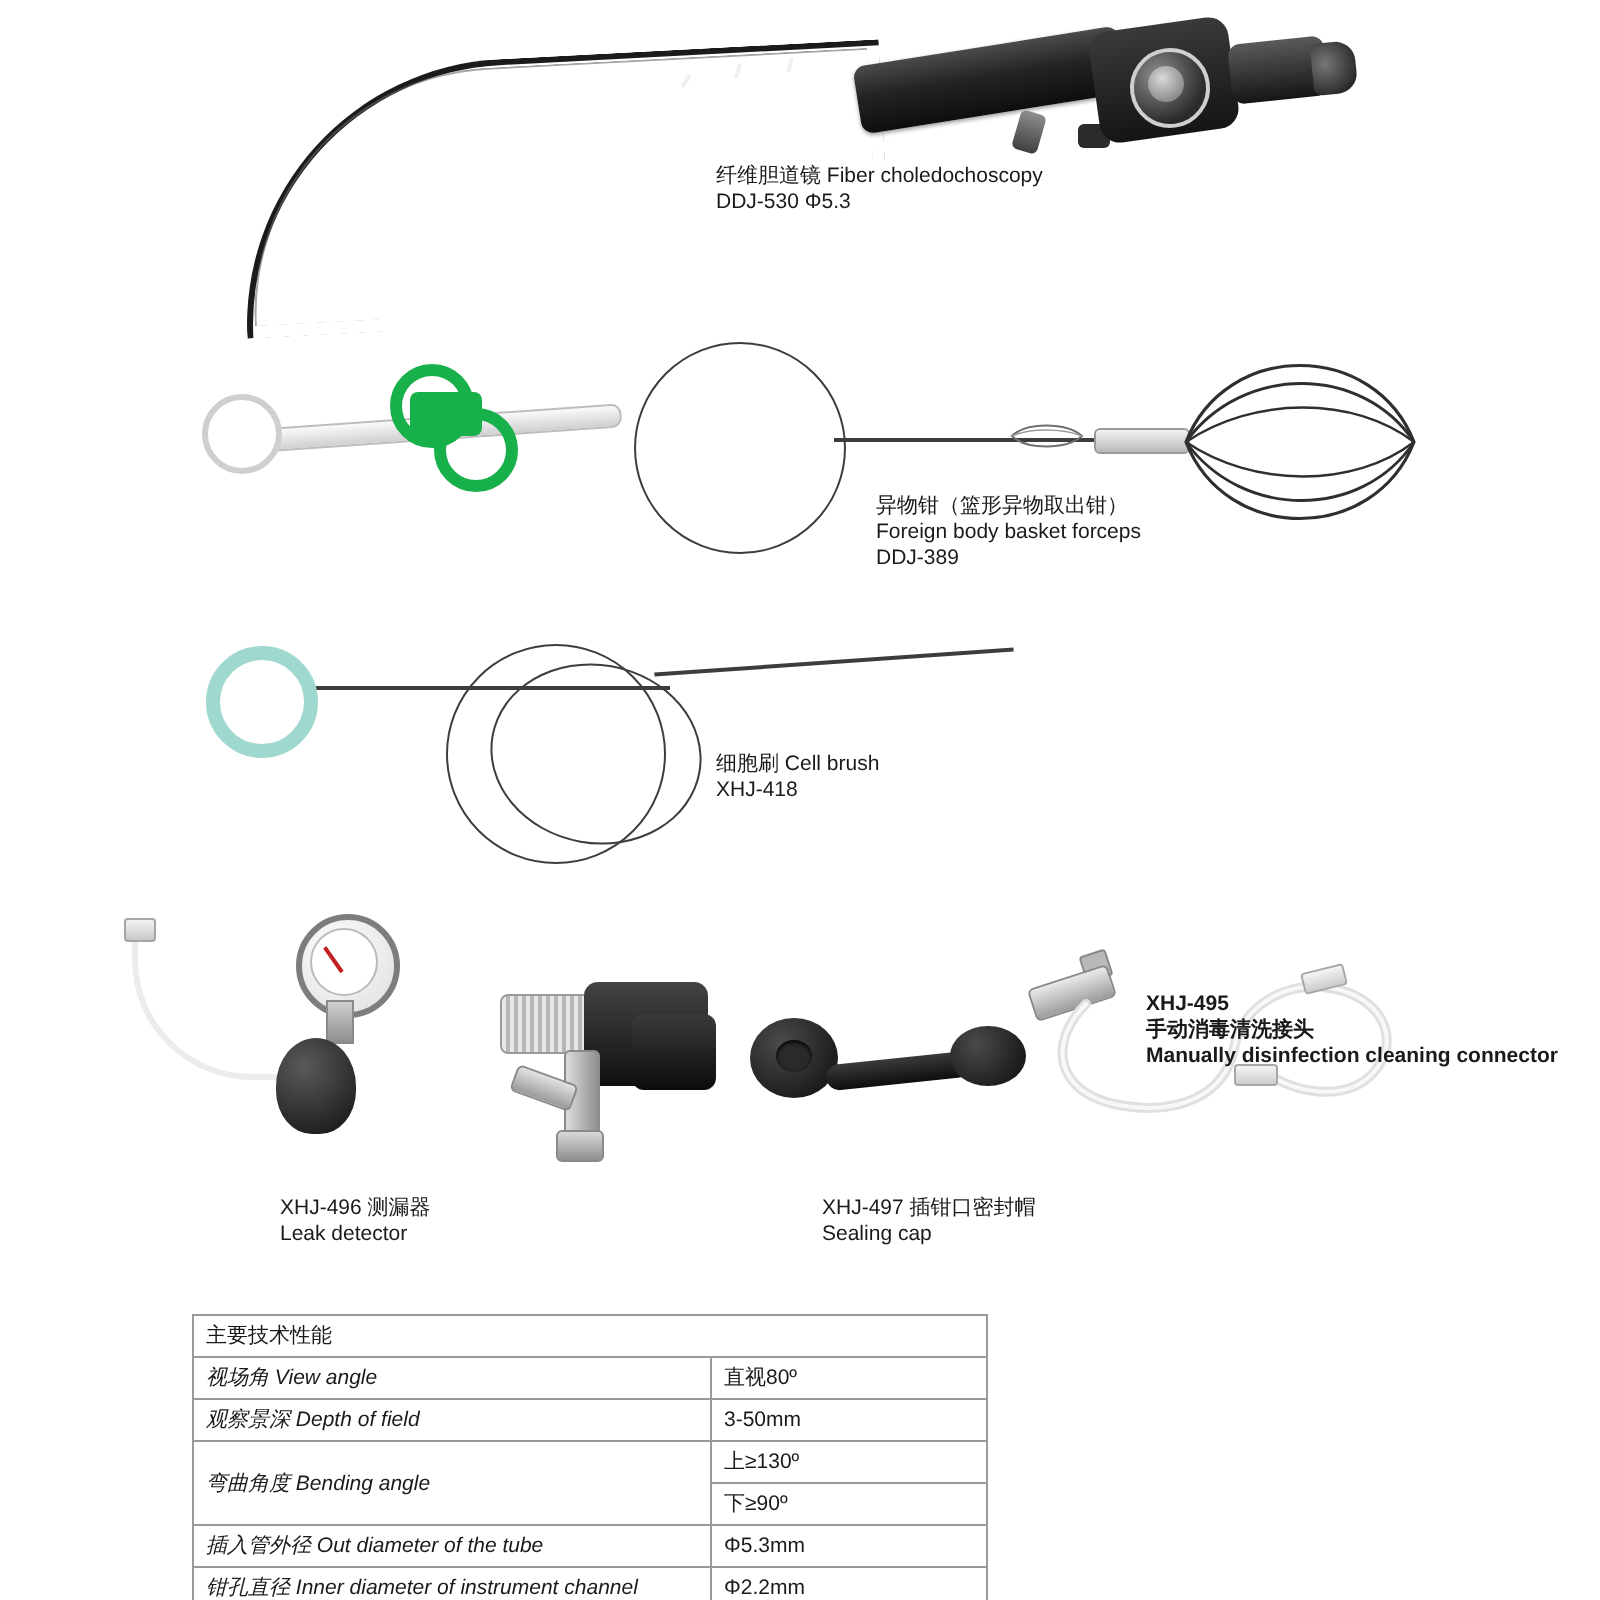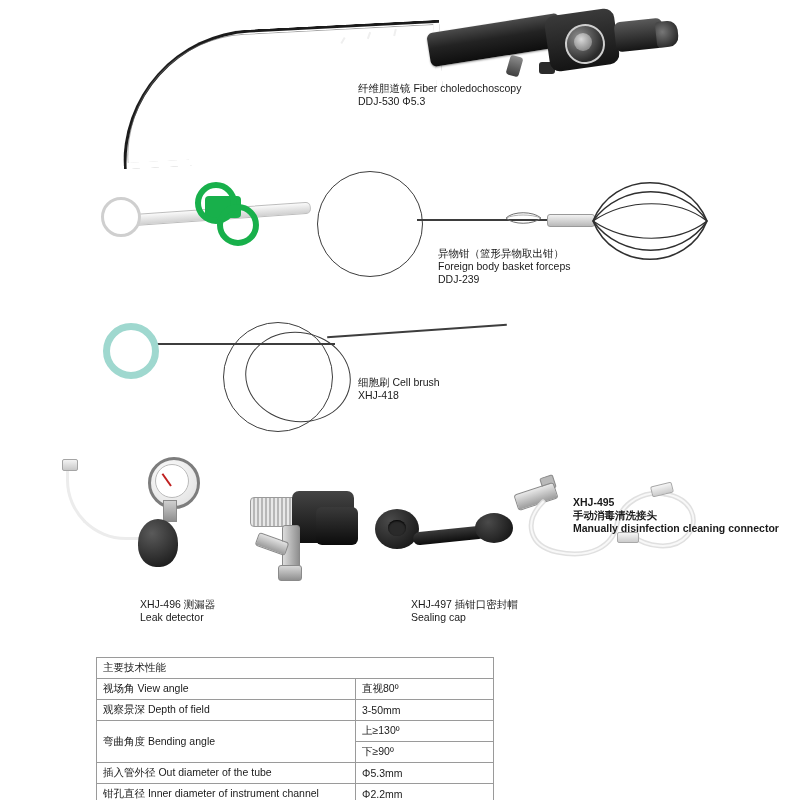--- a/index.html
+++ b/index.html
@@ -331,21 +331,21 @@
     width: 398px;
     border-collapse: collapse;
     font-size: 10.5px;
   }
   #param-table td {
     border: 1px solid #9a9a9a;
     padding: 3px 6px;
     height: 14px;
     color: #1a1a1a;
   }
-  #param-table td.k { width: 246px; }
+  #param-table td.k { width: 246px; font-style: italic; }
   #param-table td.full { width: 398px; margin-top: 44px; }
 </style>
 </head>
 <body>
 
 <div class="page">
 
   <div id="scope-group">
     <div class="scope-shaft"></div>
     <div class="scope-shaft2"></div>
@@ -380,21 +380,21 @@
     <svg class="basket-wire" viewBox="0 0 120 94">
       <path d="M2 47 C22 -4, 96 -4, 116 47 C96 98, 22 98, 2 47 Z" fill="none" stroke="#2f2f2f" stroke-width="1.6"></path>
       <path d="M2 47 C30 8, 90 8, 116 47" fill="none" stroke="#2f2f2f" stroke-width="1.4"></path>
       <path d="M2 47 C30 86, 90 86, 116 47" fill="none" stroke="#2f2f2f" stroke-width="1.4"></path>
       <path d="M2 47 C36 24, 86 24, 116 47" fill="none" stroke="#2f2f2f" stroke-width="1.2"></path>
       <path d="M2 47 C36 70, 86 70, 116 47" fill="none" stroke="#2f2f2f" stroke-width="1.2"></path>
     </svg>
   </div>
   <div class="label" style="left:438px; top:247px;">异物钳（篮形异物取出钳）
 Foreign body basket forceps
-DDJ-239</div>
+DDJ-389</div>
 
   <div id="brush-group">
     <div class="brush-stem"></div>
     <div class="brush-ring"></div>
     <div class="brush-loop"></div>
     <div class="brush-loop2"></div>
     <div style="position:absolute;left:232px;top:20px;width:180px;height:2px;background:#3d3d3d;transform:rotate(-4deg);"></div>
   </div>
   <div class="label" style="left:358px; top:376px;">细胞刷 Cell brush
 XHJ-418</div>

